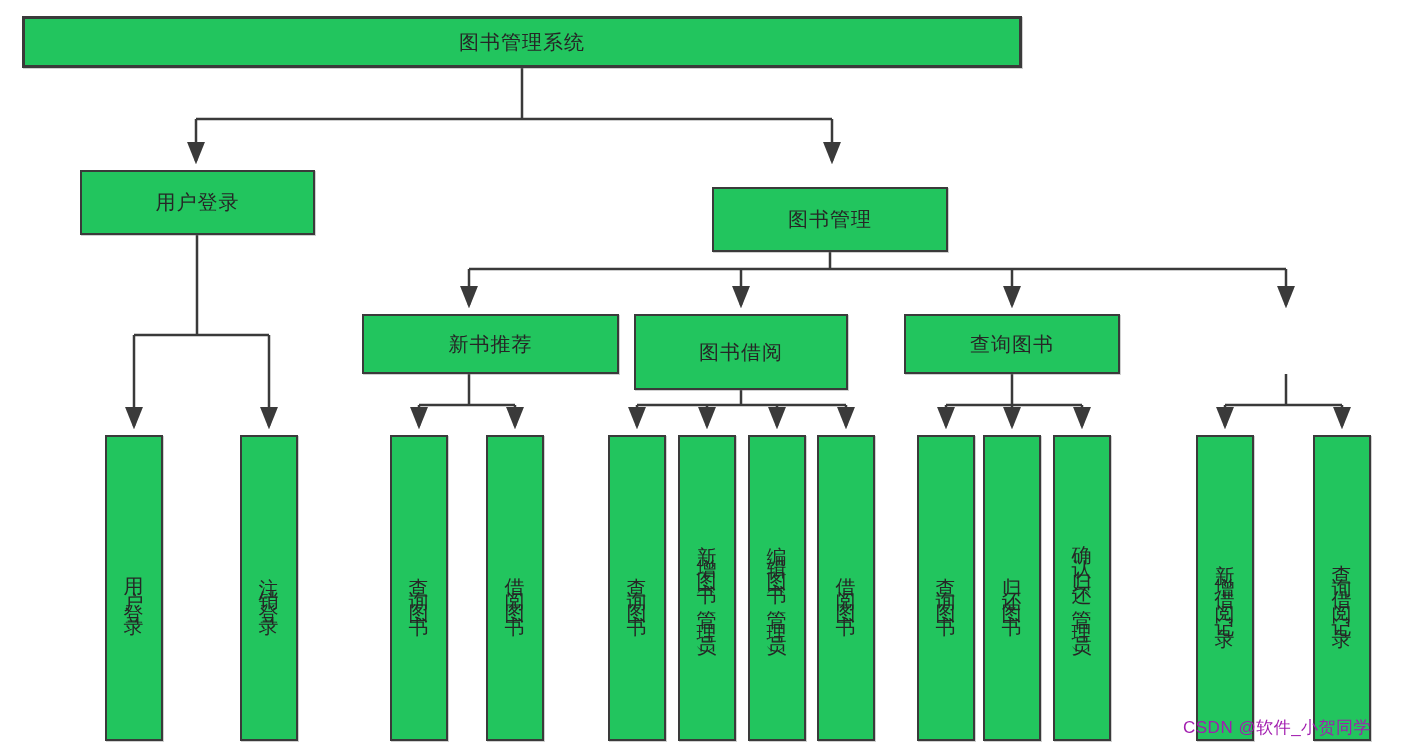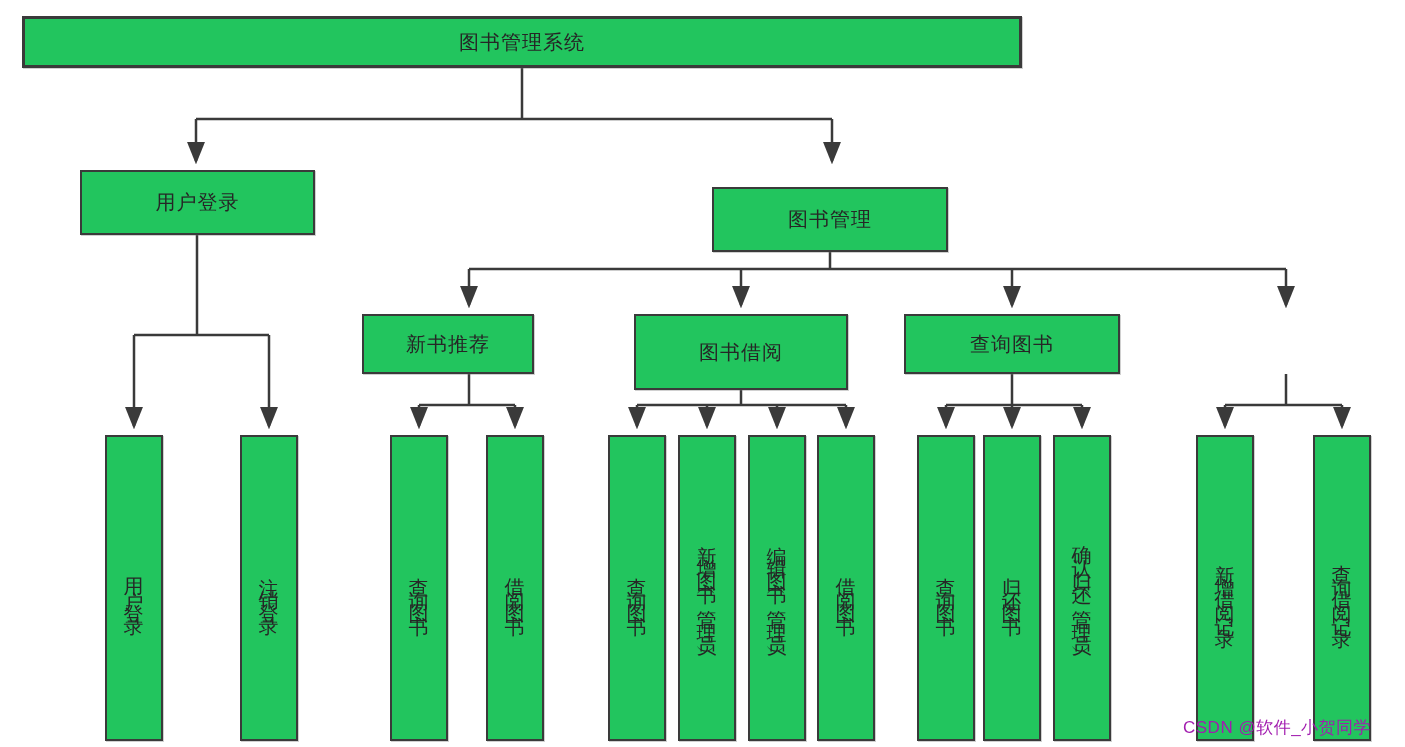--- a/index.html
+++ b/index.html
@@ -101,21 +101,21 @@
       <line x1="1225" y1="405" x2="1225" y2="426" marker-end="url(#arw)"></line>
       <line x1="1342" y1="405" x2="1342" y2="426" marker-end="url(#arw)"></line>
     </g>
   </svg>
 
   <div class="node root" style="left:22px; top:16px; width:1000px; height:52px;">图书管理系统</div>
 
   <div class="node" style="left:80px; top:170px; width:235px; height:65px;">用户登录</div>
   <div class="node" style="left:712px; top:170px; width:236px; height:65px;margin-top:17px;">图书管理</div>
 
-  <div class="node" style="left:362px; top:314px; width:172px; height:60px;">新书推荐</div>
+  <div class="node" style="left:362px; top:314px; width:257px; height:60px;">新书推荐</div>
   <div class="node" style="left:634px; top:314px; width:214px; height:76px;">图书借阅</div>
   <div class="node" style="left:904px; top:314px; width:216px; height:60px;">查询图书</div>
 
   <div class="node leaf" style="left:105px; top:435px; width:58px; height:306px;">用户登录</div>
   <div class="node leaf" style="left:240px; top:435px; width:58px; height:306px;">注销登录</div>
 
   <div class="node leaf" style="left:390px; top:435px; width:58px; height:306px;">查询图书</div>
   <div class="node leaf" style="left:486px; top:435px; width:58px; height:306px;">借阅图书</div>
 
   <div class="node leaf" style="left:608px; top:435px; width:58px; height:306px;">查询图书</div>

